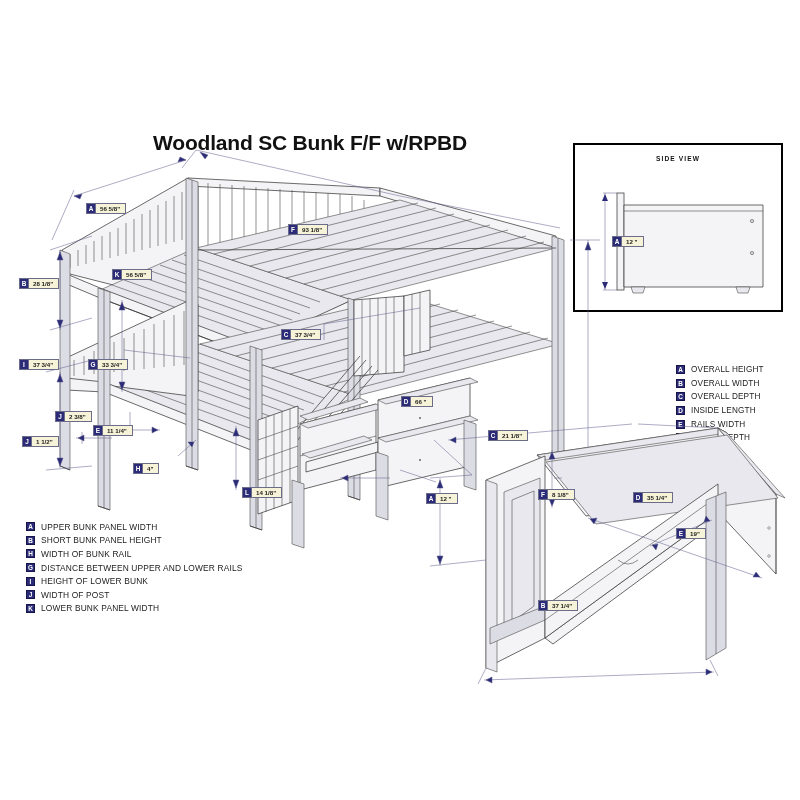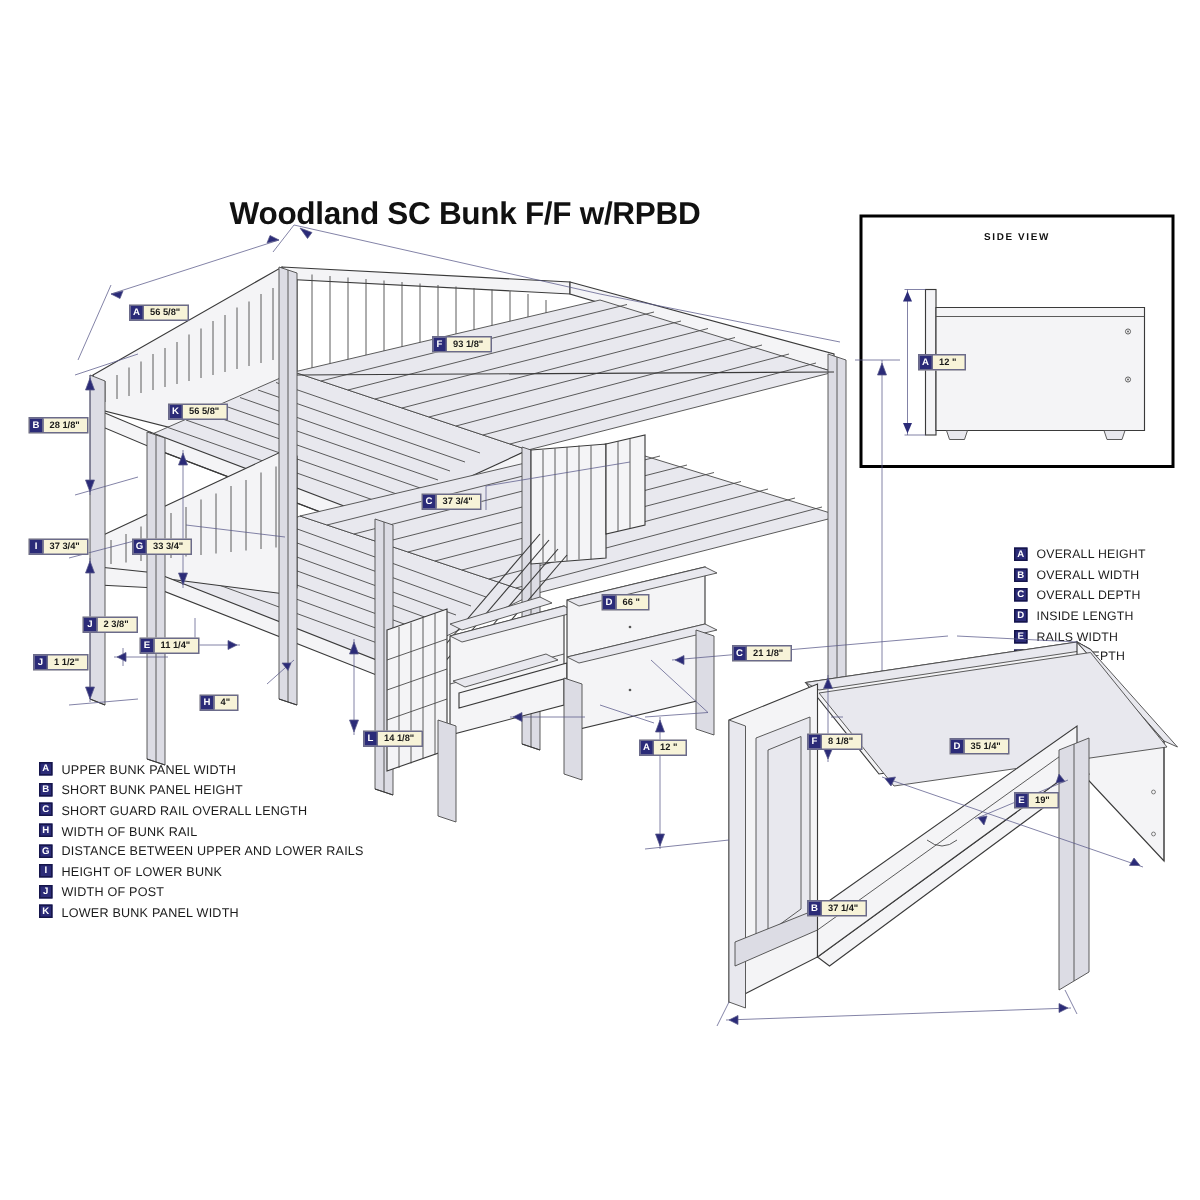--- a/index.html
+++ b/index.html
@@ -77,21 +77,21 @@
     margin-right: 6px;
     flex: 0 0 auto;
   }
   .legend .lbl {
     font-size: 8.4px;
     font-weight: normal;
     color: #1b1b1b;
     letter-spacing: 0.15px;
     white-space: nowrap;
   }
-  #legend-left { left: 26px; top: 506px; }
+  #legend-left { left: 26px; top: 520px; }
   #legend-right { left: 676px; top: 363px; }
   #legend-right .lbl { font-size: 8.2px; }
 
   
   #sideview-panel {
     position: absolute;
     left: 573px; top: 143px;
     width: 210px; height: 169px;
     border: 2px solid #000000;
     background: #ffffff;
@@ -565,24 +565,20 @@
   <div id="legend-left" class="legend">
     <div class="row">
       <span class="box">A</span>
       <span class="lbl">UPPER BUNK PANEL WIDTH</span>
     </div>
     <div class="row">
       <span class="box">B</span>
       <span class="lbl">SHORT BUNK PANEL HEIGHT</span>
     </div>
     <div class="row">
-      <span class="box">C</span>
-      <span class="lbl">SHORT GUARD RAIL OVERALL LENGTH</span>
-    </div>
-    <div class="row">
       <span class="box">H</span>
       <span class="lbl">WIDTH OF BUNK RAIL</span>
     </div>
     <div class="row">
       <span class="box">G</span>
       <span class="lbl">DISTANCE BETWEEN UPPER AND LOWER RAILS</span>
     </div>
     <div class="row">
       <span class="box">I</span>
       <span class="lbl">HEIGHT OF LOWER BUNK</span>

